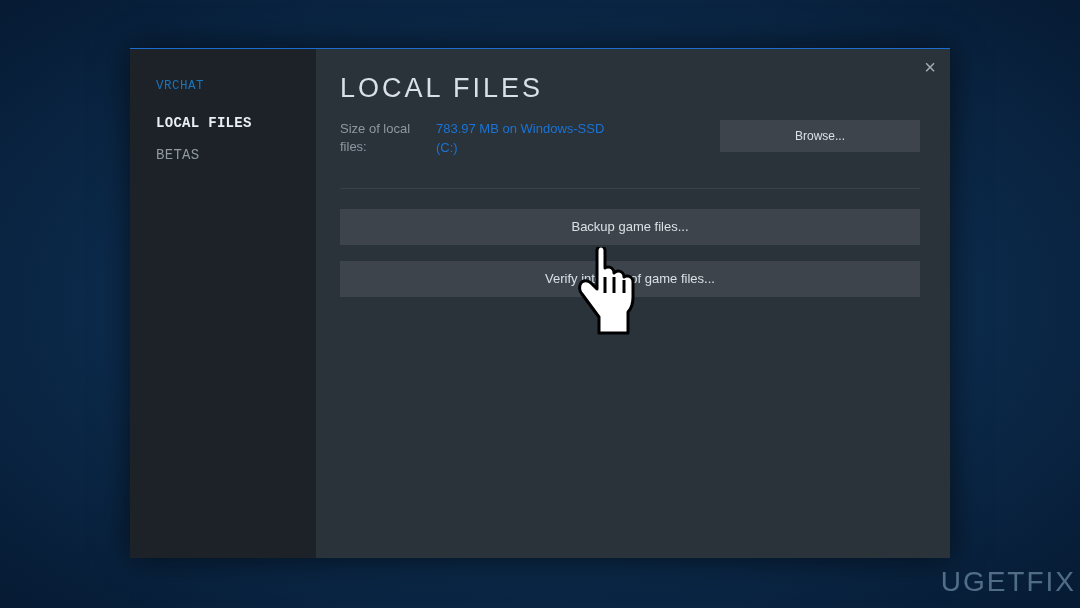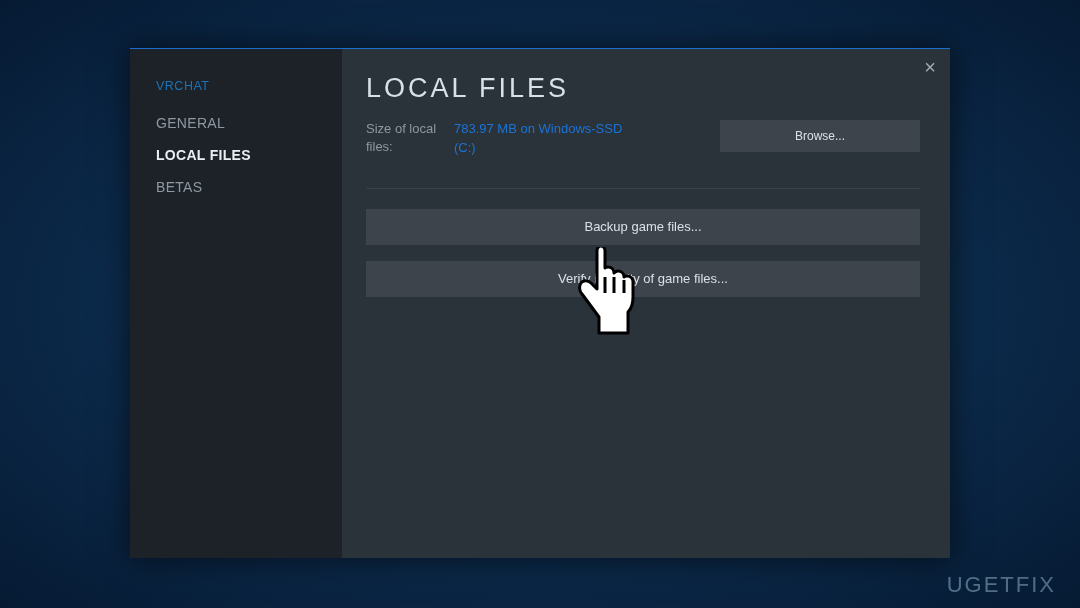--- a/index.html
+++ b/index.html
@@ -17,23 +17,24 @@
       top: 48px;
       width: 820px;
       height: 510px;
       background: #2a323a;
       border-top: 1px solid #1a6dce;
       box-shadow: 0 0 30px rgba(0,0,0,0.6);
       display: flex;
       flex-direction: row;
     }
     .sidebar {
-      width: 212px;
+      width: 186px;
       background: #1d2229;
       padding: 30px 0 12px 26px;
+      font-family: Liberation Mono, monospace;
     }
     .game-title {
       color: #1a74b7;
       font-size: 12.5px;
       letter-spacing: 0.5px;
       margin-bottom: 22px;
     }
     .nav-item {
       color: #8f98a0;
       font-size: 14px;
@@ -65,21 +66,21 @@
       color: #d9e0e6;
       font-size: 27px;
       font-weight: 300;
       letter-spacing: 3px;
       margin-bottom: 16px;
     }
     .info-row {
       display: flex;
       align-items: flex-start;
       margin-bottom: 30px;
-      column-gap: 2px;
+      column-gap: 10px;
     }
     .info-label {
       color: #8f98a0;
       font-size: 13px;
       width: 86px;
       line-height: 1.35;
     }
     .info-value {
       color: #1a74d6;
       font-size: 13px;
@@ -114,35 +115,34 @@
       margin-bottom: 16px;
     }
     .cursor-hand {
       position: absolute;
       left: 573px;
       top: 247px;
       pointer-events: none;
     }
     .watermark {
       position: absolute;
-      right: 24px;
+      right: 4px;
       bottom: 10px;
       color: rgba(170, 206, 228, 0.45);
-      font-size: 22px;
+      font-size: 28px;
       letter-spacing: 2px;
       font-family: Arial, sans-serif;
     }
   </style>
 </head>
 <body>
 
 <div class="window">
   <div class="sidebar">
     <div class="game-title">VRCHAT</div>
-    <div class="nav-item">GENERAL</div>
     <div class="nav-item active">LOCAL FILES</div>
     <div class="nav-item">BETAS</div>
   </div>
 
   <div class="content">
     <button class="close-btn">×</button>
     <h1 class="page-title">LOCAL FILES</h1>
 
     <div class="info-row">
       <div class="info-label">Size of local files:</div>

